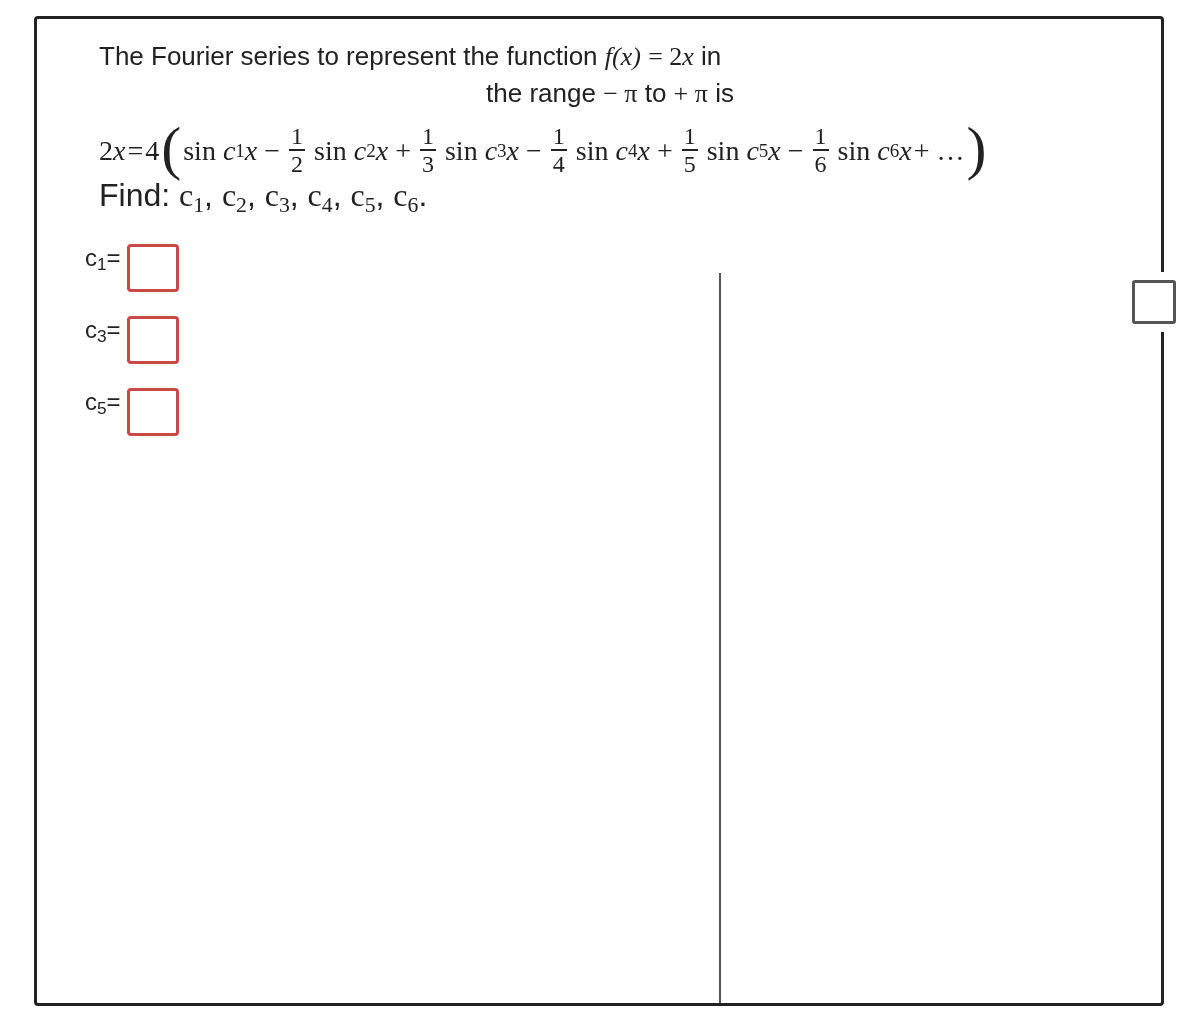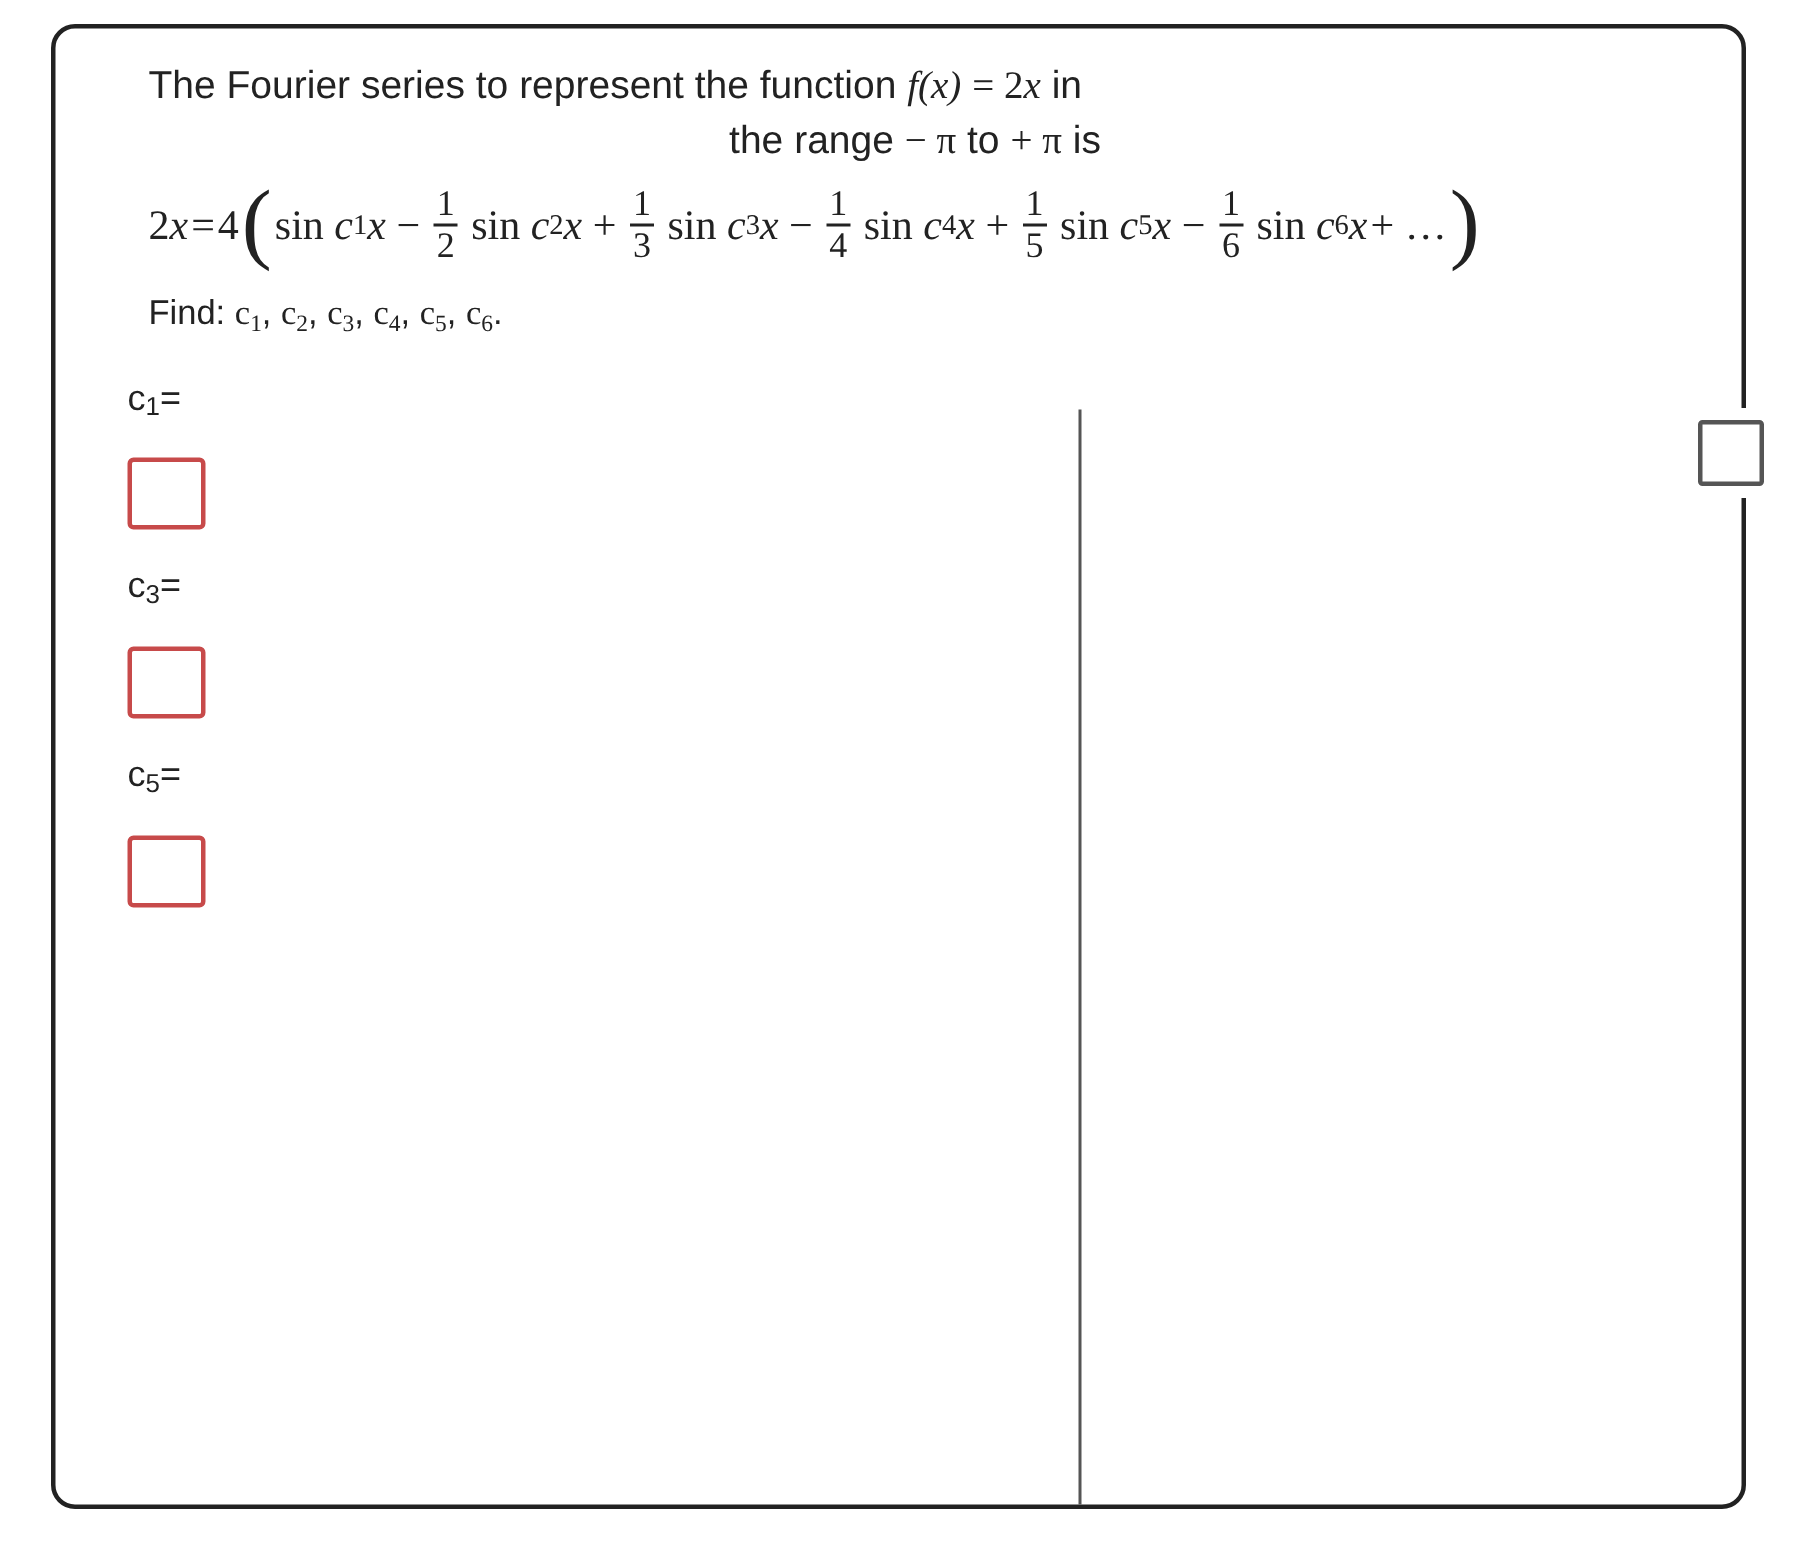--- a/index.html
+++ b/index.html
@@ -15,21 +15,21 @@
     position: relative;
     box-sizing: border-box;
   }
   .question-frame {
     position: absolute;
     left: 34px;
     top: 16px;
     width: 1130px;
     height: 990px;
     border: 3px solid #222;
-    border-radius: 16px;
+    border-radius: 4px;
     box-sizing: border-box;
     padding: 20px 32px 20px 32px;
     background: #fff;
   }
   .prompt {
     font-size: 26px;
     line-height: 1.35;
     padding-left: 30px;
     padding-right: 8px;
   }
@@ -79,23 +79,22 @@
     padding: 0 2px;
   }
   .frac .bar {
     width: 100%;
     height: 0;
     border-top: 2px solid #222;
     margin: 1px 0;
   }
 
   .find-line {
-    font-size: 23px;
+    font-size: 32px;
     padding-left: 30px;
-    margin-top: 18px;
     font-family: Arial, Helvetica, sans-serif;
   }
 
   
   .vline {
     position: absolute;
     left: 682px;
     top: 254px;
     width: 0;
     height: 730px;
@@ -105,23 +104,23 @@
   
   .inputs {
     margin-top: 26px;
     padding-left: 16px;
     display: flex;
     flex-direction: column;
     gap: 24px;
   }
   .input-group {
     display: flex;
-    flex-direction: column;
+    flex-direction: row;
     align-items: flex-start;
-    gap: 24px;
+    gap: 6px;
   }
   .inp-label {
     font-family: Arial, Helvetica, sans-serif;
     font-size: 24px;
     color: #222;
   }
   .inp-label .labsub { font-size: 0.72em; vertical-align: -0.22em; }
   .answer-box {
     width: 52px;
     height: 48px;

